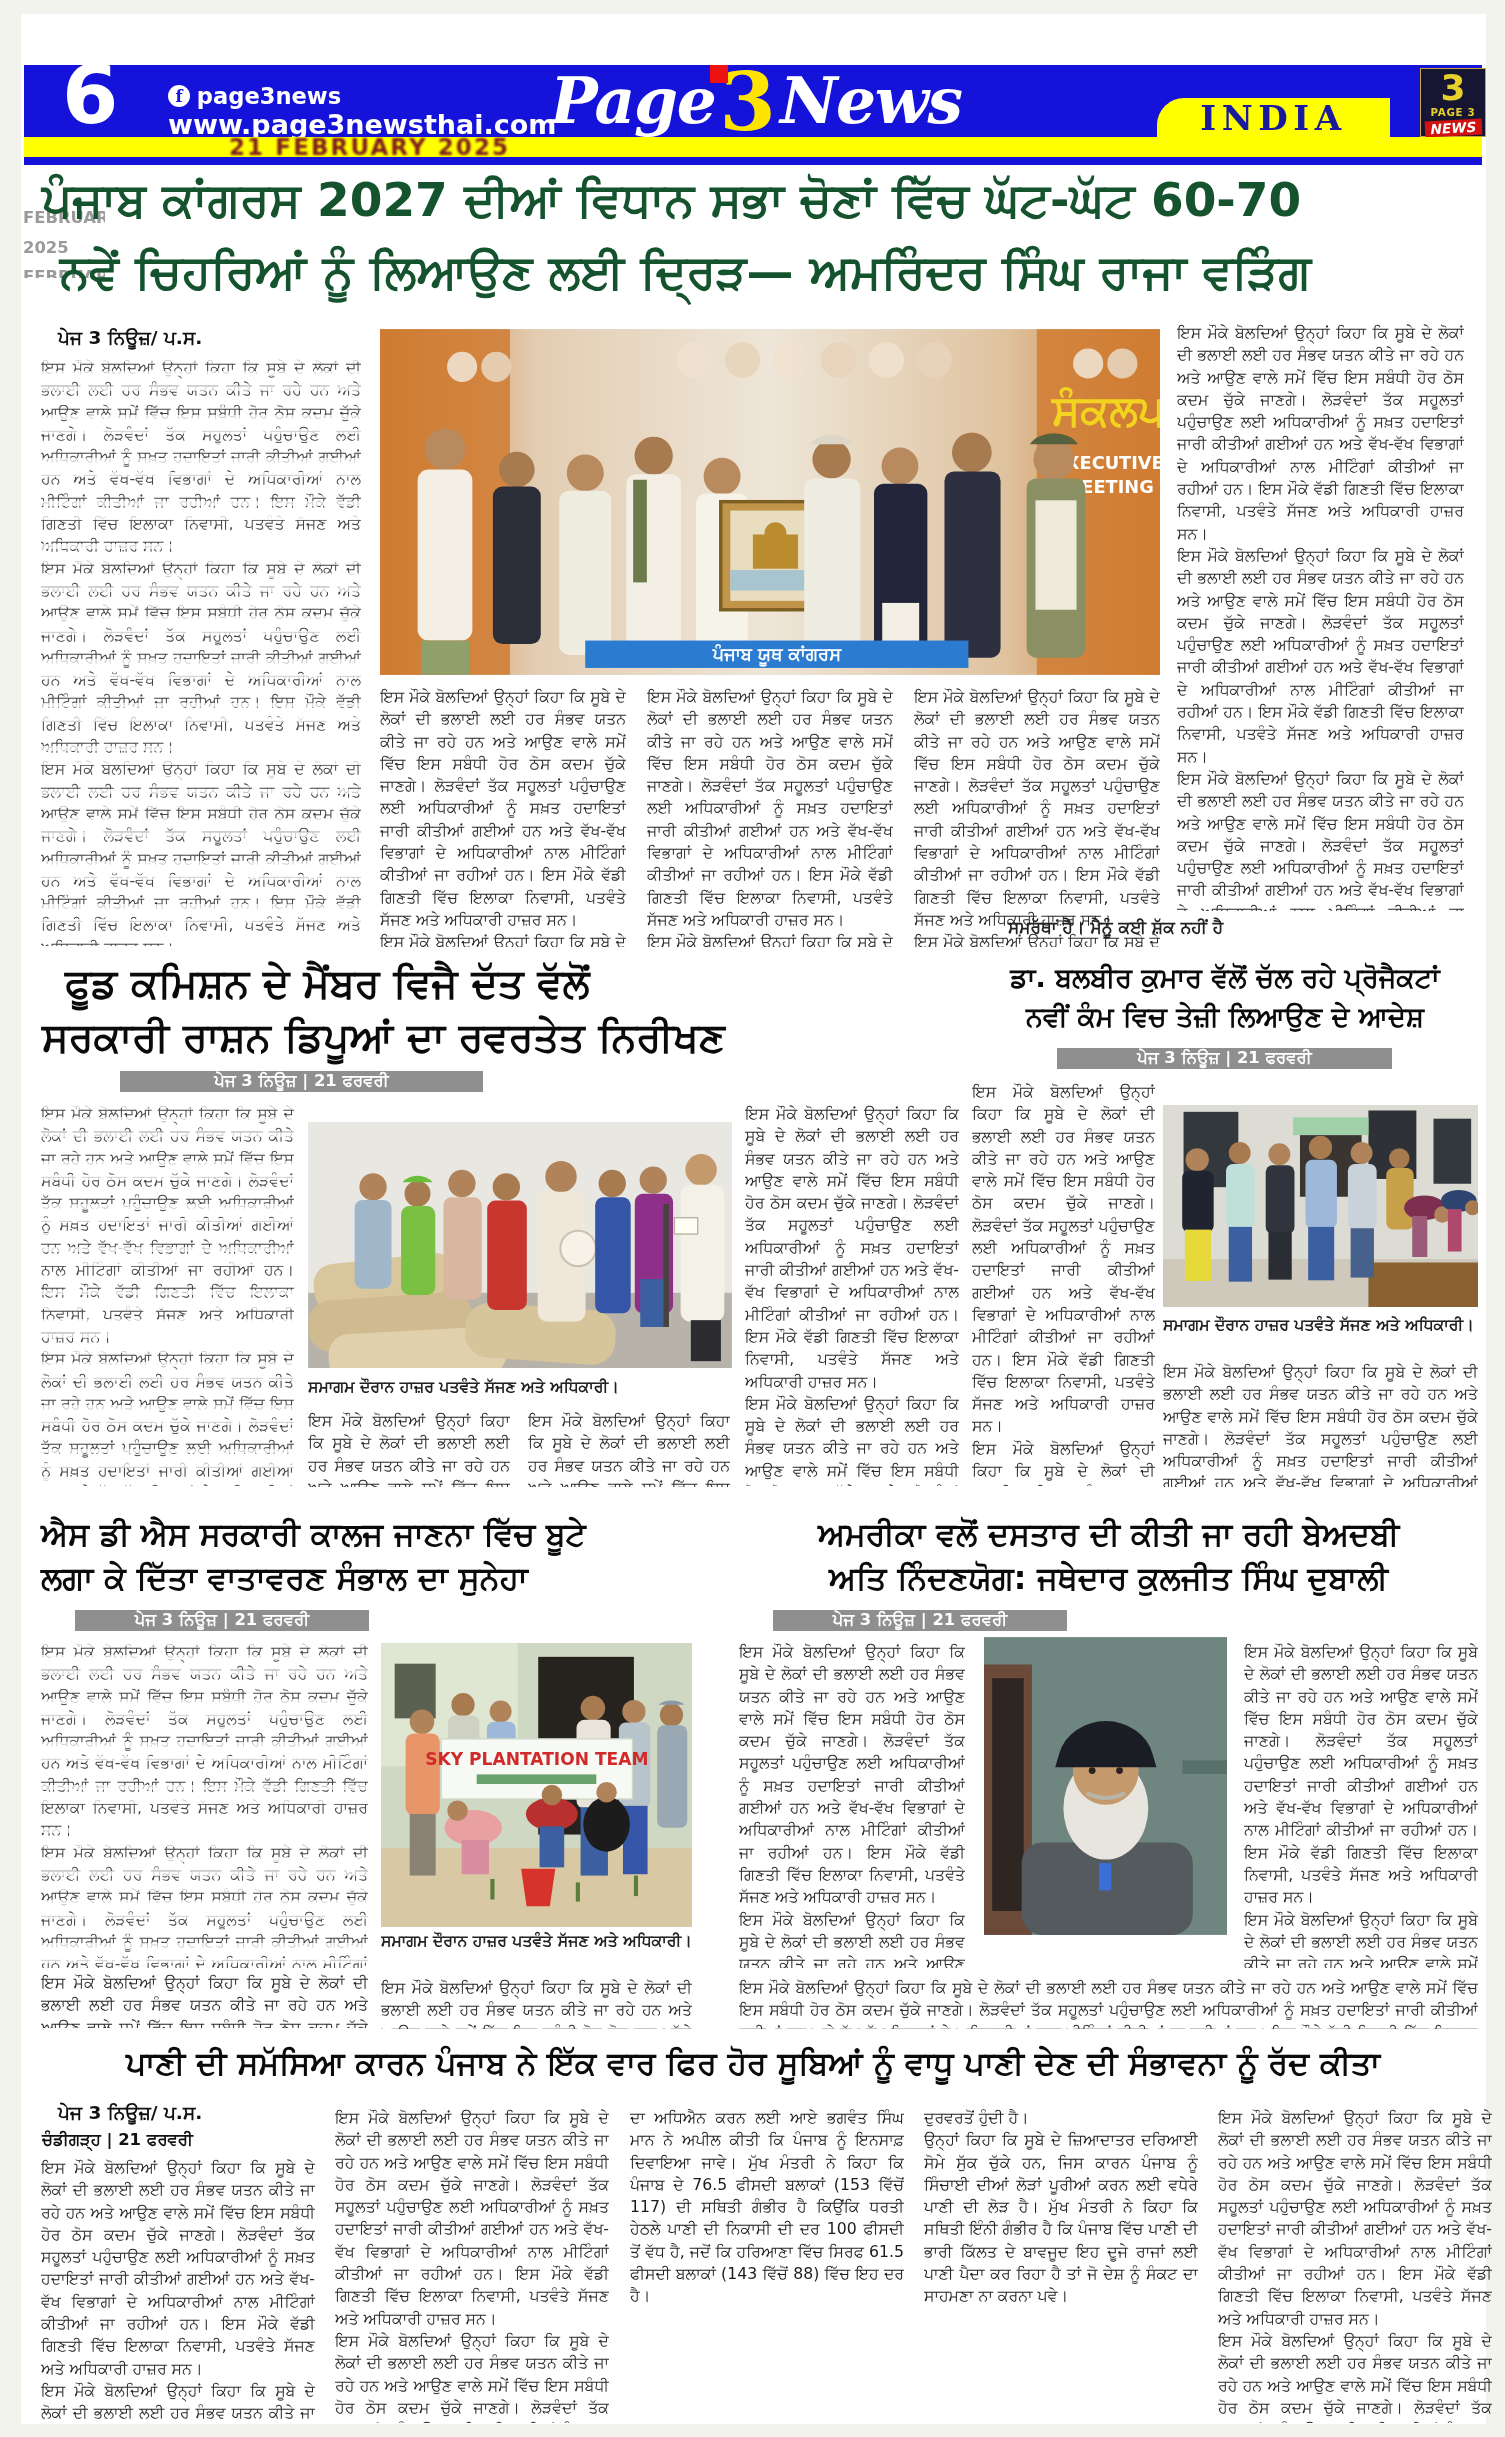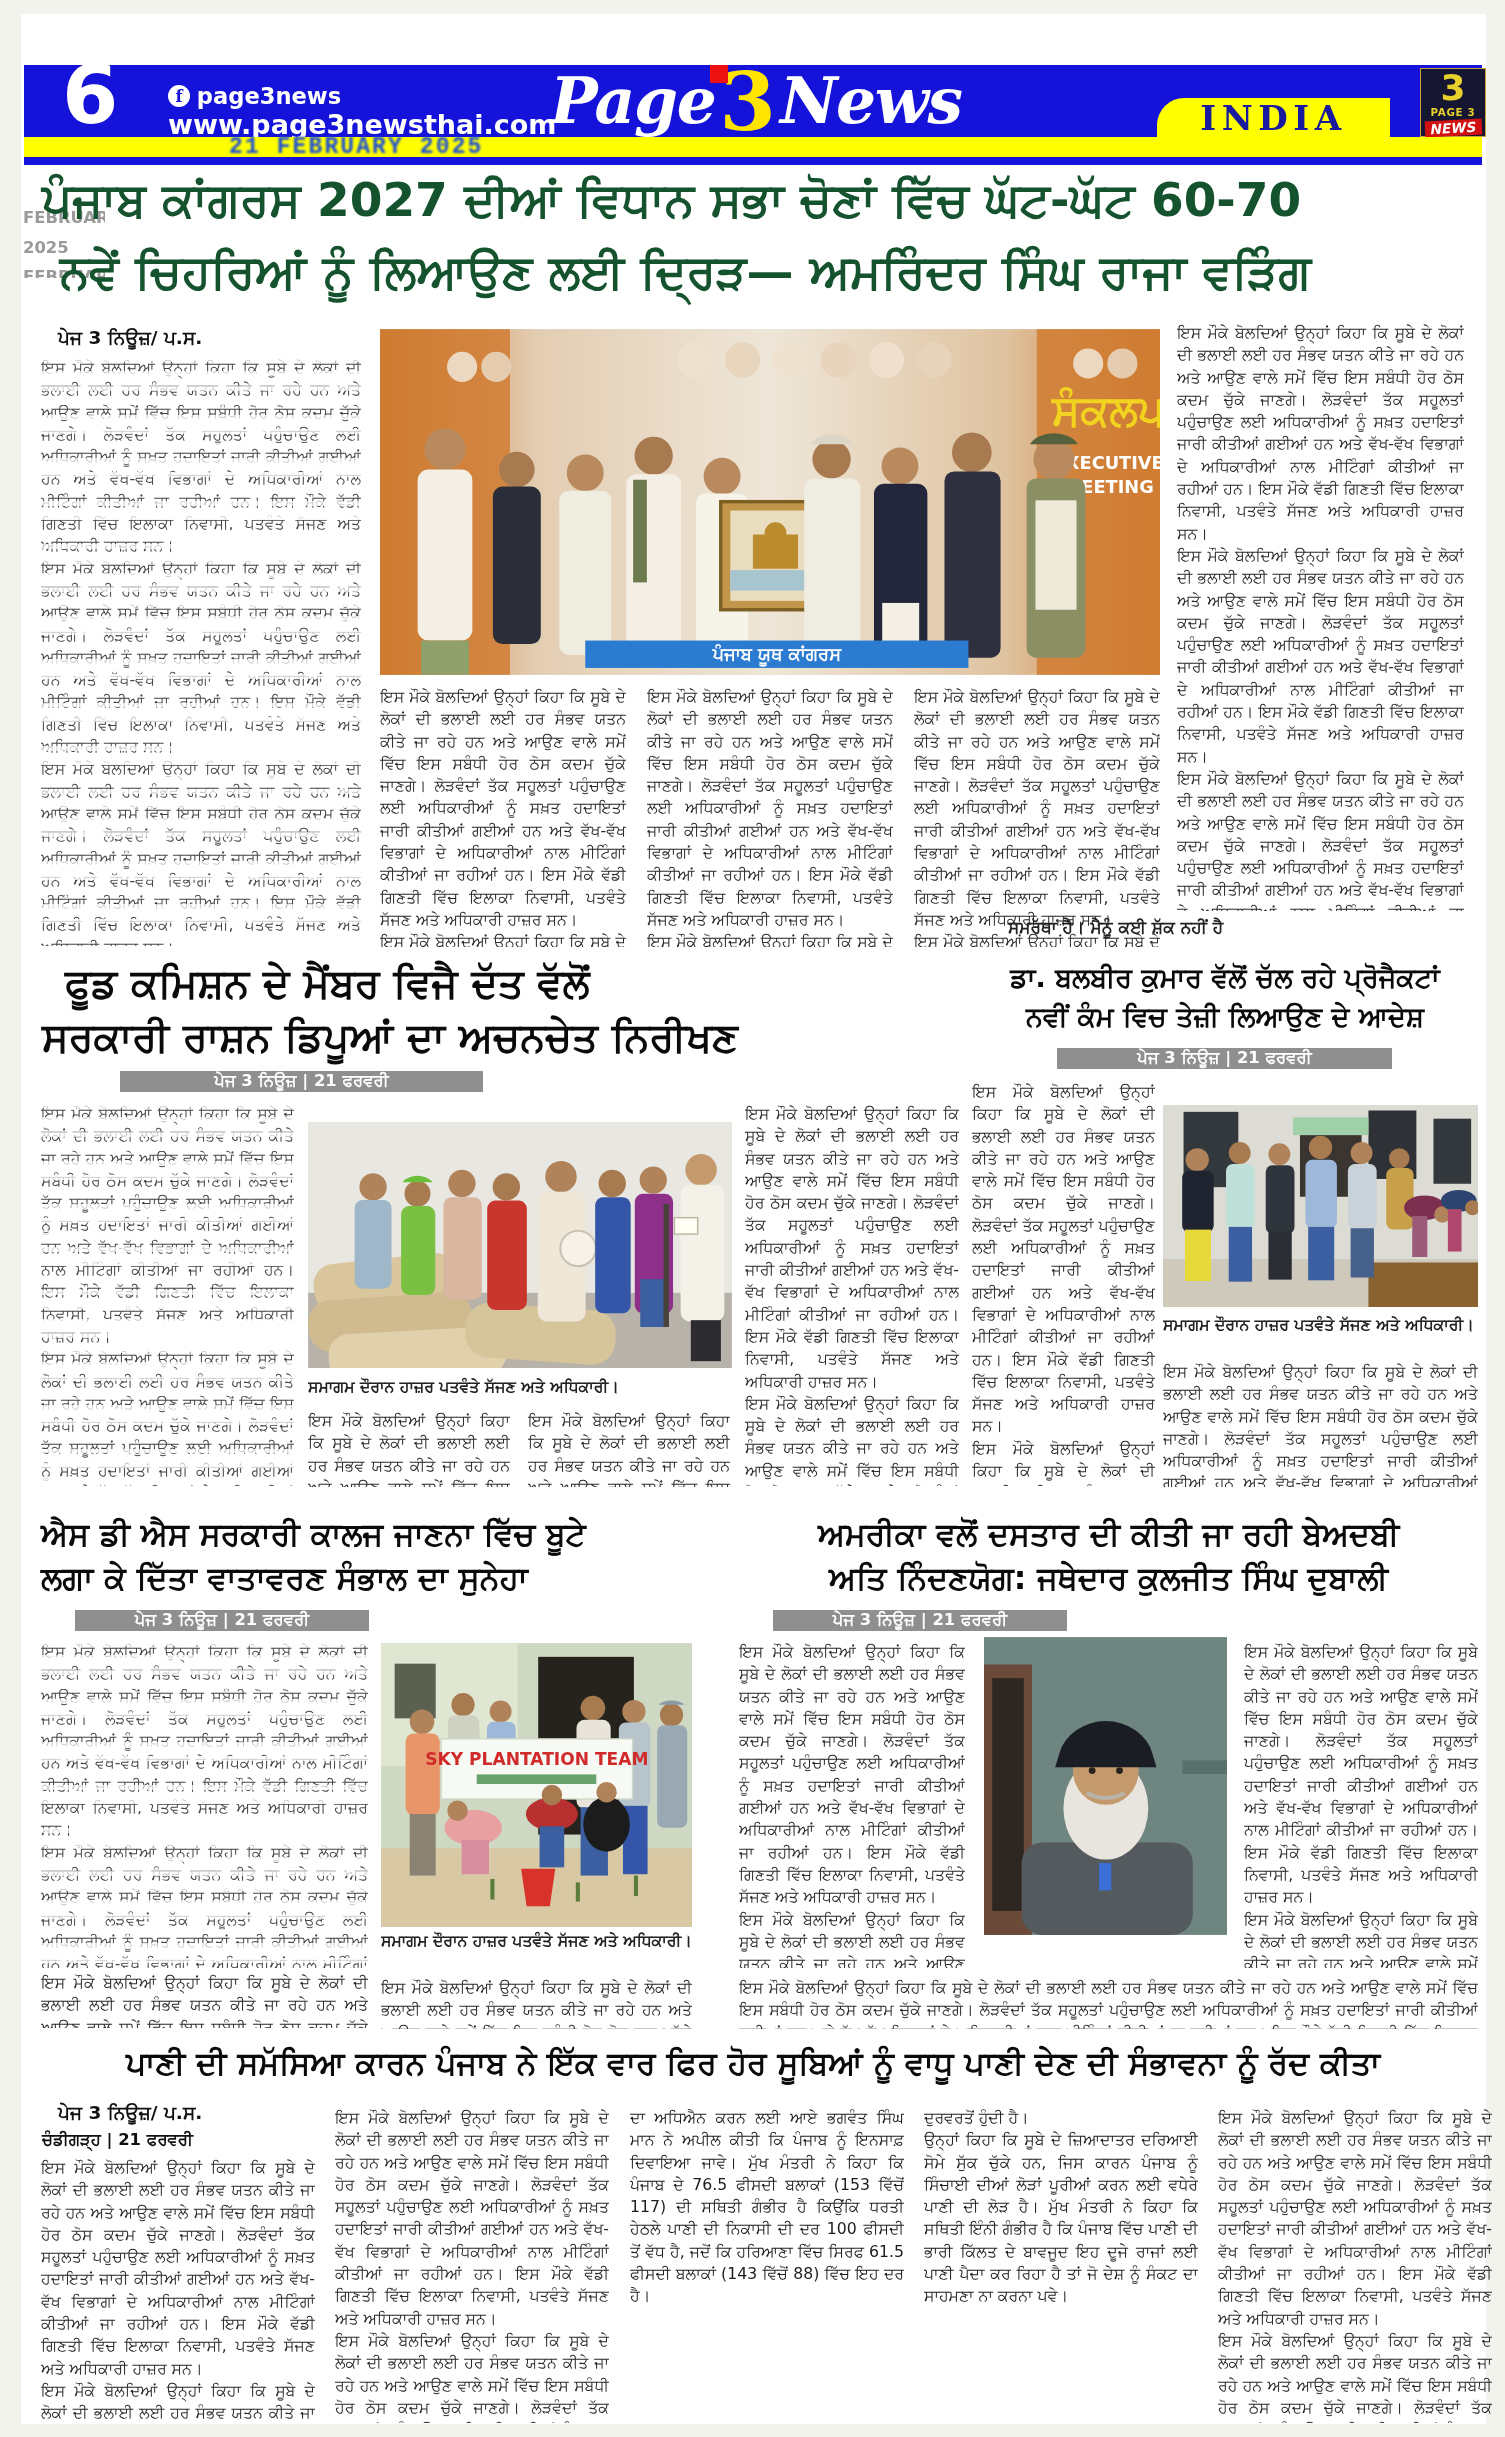--- a/index.html
+++ b/index.html
@@ -15,21 +15,21 @@
   .mh-w{font-size:63px;letter-spacing:-1.4px;}
   .mh-3{font-size:81px;color:#ffe400;font-style:normal;position:relative;margin:0 4.1px;line-height:1;}
   .mh-3 .redsq{position:absolute;left:-9.6px;top:4.1px;width:18px;height:18px;background:#ee1111;}
   .indiabox{position:absolute;left:1133px;top:33px;width:233px;height:39px;background:#ffff00;border-top-left-radius:27px;display:flex;align-items:center;justify-content:center;}
   .indiabox span{color:#1a1a9e;font-size:34px;font-weight:bold;letter-spacing:5.5px;font-family:"DejaVu Serif","Liberation Serif",serif;}
   .cornerlogo{position:absolute;left:1396px;top:2.7px;width:64px;height:67px;background:#161632;border:1.4px solid #c9a43a;display:flex;flex-direction:column;align-items:center;}
   .cl-3{color:#e7d02c;font-size:36px;font-weight:bold;line-height:1.05;}
   .cl-p3{color:#e7d02c;font-size:10.3px;font-weight:bold;letter-spacing:0.7px;}
   .cl-news{margin-top:1.4px;background:#d01212;color:#fff;font-size:13.7px;font-weight:bold;font-style:italic;padding:0 5.5px;transform:rotate(-3deg);}
   .datestrip{position:absolute;left:24px;top:137px;width:1458px;height:20.5px;background:#ffff00;}
-  .datestrip span{position:absolute;left:205px;top:-2.7px;color:#1d4ed8;font-size:23px;font-weight:bold;letter-spacing:2.1px;filter:blur(0.8px);font-family:Liberation Mono, monospace;}
+  .datestrip span{position:absolute;left:205px;top:-2.7px;color:#7f1d1d;font-size:23px;font-weight:bold;letter-spacing:2.1px;filter:blur(0.8px);}
   .bluebar{position:absolute;left:24px;top:157px;width:1458px;height:8.2px;background:#1513da;}
   .edgeart{position:absolute;left:23px;top:203px;width:82px;height:75px;overflow:hidden;color:#9a9a9a;font-size:16.4px;font-weight:bold;filter:blur(0.7px);line-height:1.8;white-space:pre-line;}
   
   .h1line{position:absolute;color:#14532d;font-weight:bold;font-size:47px;letter-spacing:0;white-space:nowrap;}
   .hsec{position:absolute;color:#0a0a0a;font-weight:bold;white-space:nowrap;}
   .kicker{position:absolute;background:#8f8f8f;color:#fff;font-weight:bold;text-align:center;font-size:16.4px;line-height:20.5px;height:20.5px;overflow:hidden;filter:blur(0.3px);}
   .byline{position:absolute;font-weight:bold;font-size:18.5px;color:#111;}
   
   .col{position:absolute;font-size:15.7px;line-height:1.42;text-align:justify;color:#2a2a2a;overflow:hidden;white-space:pre-line;filter:blur(0.4px);}
   .col.clear{filter:blur(0.1px);color:#1c1c1c;}
@@ -175,21 +175,21 @@
 ਇਸ ਮੌਕੇ ਬੋਲਦਿਆਂ ਉਨ੍ਹਾਂ ਕਿਹਾ ਕਿ ਸੂਬੇ ਦੇ ਲੋਕਾਂ ਦੀ ਭਲਾਈ ਲਈ ਹਰ ਸੰਭਵ ਯਤਨ ਕੀਤੇ ਜਾ ਰਹੇ ਹਨ ਅਤੇ ਆਉਣ ਵਾਲੇ ਸਮੇਂ ਵਿੱਚ ਇਸ ਸਬੰਧੀ ਹੋਰ ਠੋਸ ਕਦਮ ਚੁੱਕੇ ਜਾਣਗੇ। ਲੋੜਵੰਦਾਂ ਤੱਕ ਸਹੂਲਤਾਂ ਪਹੁੰਚਾਉਣ ਲਈ ਅਧਿਕਾਰੀਆਂ ਨੂੰ ਸਖ਼ਤ ਹਦਾਇਤਾਂ ਜਾਰੀ ਕੀਤੀਆਂ ਗਈਆਂ ਹਨ ਅਤੇ ਵੱਖ-ਵੱਖ ਵਿਭਾਗਾਂ ਦੇ ਅਧਿਕਾਰੀਆਂ ਨਾਲ ਮੀਟਿੰਗਾਂ ਕੀਤੀਆਂ ਜਾ ਰਹੀਆਂ ਹਨ। ਇਸ ਮੌਕੇ ਵੱਡੀ ਗਿਣਤੀ ਵਿੱਚ ਇਲਾਕਾ ਨਿਵਾਸੀ, ਪਤਵੰਤੇ ਸੱਜਣ ਅਤੇ ਅਧਿਕਾਰੀ ਹਾਜ਼ਰ ਸਨ।</div>
   <div class="col" style="left:914px;top:686px;width:246px;height:261px;">ਇਸ ਮੌਕੇ ਬੋਲਦਿਆਂ ਉਨ੍ਹਾਂ ਕਿਹਾ ਕਿ ਸੂਬੇ ਦੇ ਲੋਕਾਂ ਦੀ ਭਲਾਈ ਲਈ ਹਰ ਸੰਭਵ ਯਤਨ ਕੀਤੇ ਜਾ ਰਹੇ ਹਨ ਅਤੇ ਆਉਣ ਵਾਲੇ ਸਮੇਂ ਵਿੱਚ ਇਸ ਸਬੰਧੀ ਹੋਰ ਠੋਸ ਕਦਮ ਚੁੱਕੇ ਜਾਣਗੇ। ਲੋੜਵੰਦਾਂ ਤੱਕ ਸਹੂਲਤਾਂ ਪਹੁੰਚਾਉਣ ਲਈ ਅਧਿਕਾਰੀਆਂ ਨੂੰ ਸਖ਼ਤ ਹਦਾਇਤਾਂ ਜਾਰੀ ਕੀਤੀਆਂ ਗਈਆਂ ਹਨ ਅਤੇ ਵੱਖ-ਵੱਖ ਵਿਭਾਗਾਂ ਦੇ ਅਧਿਕਾਰੀਆਂ ਨਾਲ ਮੀਟਿੰਗਾਂ ਕੀਤੀਆਂ ਜਾ ਰਹੀਆਂ ਹਨ। ਇਸ ਮੌਕੇ ਵੱਡੀ ਗਿਣਤੀ ਵਿੱਚ ਇਲਾਕਾ ਨਿਵਾਸੀ, ਪਤਵੰਤੇ ਸੱਜਣ ਅਤੇ ਅਧਿਕਾਰੀ ਹਾਜ਼ਰ ਸਨ।
 ਇਸ ਮੌਕੇ ਬੋਲਦਿਆਂ ਉਨ੍ਹਾਂ ਕਿਹਾ ਕਿ ਸੂਬੇ ਦੇ ਲੋਕਾਂ ਦੀ ਭਲਾਈ ਲਈ ਹਰ ਸੰਭਵ ਯਤਨ ਕੀਤੇ ਜਾ ਰਹੇ ਹਨ ਅਤੇ ਆਉਣ ਵਾਲੇ ਸਮੇਂ ਵਿੱਚ ਇਸ ਸਬੰਧੀ ਹੋਰ ਠੋਸ ਕਦਮ ਚੁੱਕੇ ਜਾਣਗੇ। ਲੋੜਵੰਦਾਂ ਤੱਕ ਸਹੂਲਤਾਂ ਪਹੁੰਚਾਉਣ ਲਈ ਅਧਿਕਾਰੀਆਂ ਨੂੰ ਸਖ਼ਤ ਹਦਾਇਤਾਂ ਜਾਰੀ ਕੀਤੀਆਂ ਗਈਆਂ ਹਨ ਅਤੇ ਵੱਖ-ਵੱਖ ਵਿਭਾਗਾਂ ਦੇ ਅਧਿਕਾਰੀਆਂ ਨਾਲ ਮੀਟਿੰਗਾਂ ਕੀਤੀਆਂ ਜਾ ਰਹੀਆਂ ਹਨ। ਇਸ ਮੌਕੇ ਵੱਡੀ ਗਿਣਤੀ ਵਿੱਚ ਇਲਾਕਾ ਨਿਵਾਸੀ, ਪਤਵੰਤੇ ਸੱਜਣ ਅਤੇ ਅਧਿਕਾਰੀ ਹਾਜ਼ਰ ਸਨ।
 ਇਸ ਮੌਕੇ ਬੋਲਦਿਆਂ ਉਨ੍ਹਾਂ ਕਿਹਾ ਕਿ ਸੂਬੇ ਦੇ ਲੋਕਾਂ ਦੀ ਭਲਾਈ ਲਈ ਹਰ ਸੰਭਵ ਯਤਨ ਕੀਤੇ ਜਾ ਰਹੇ ਹਨ ਅਤੇ ਆਉਣ ਵਾਲੇ ਸਮੇਂ ਵਿੱਚ ਇਸ ਸਬੰਧੀ ਹੋਰ ਠੋਸ ਕਦਮ ਚੁੱਕੇ ਜਾਣਗੇ। ਲੋੜਵੰਦਾਂ ਤੱਕ ਸਹੂਲਤਾਂ ਪਹੁੰਚਾਉਣ ਲਈ ਅਧਿਕਾਰੀਆਂ ਨੂੰ ਸਖ਼ਤ ਹਦਾਇਤਾਂ ਜਾਰੀ ਕੀਤੀਆਂ ਗਈਆਂ ਹਨ ਅਤੇ ਵੱਖ-ਵੱਖ ਵਿਭਾਗਾਂ ਦੇ ਅਧਿਕਾਰੀਆਂ ਨਾਲ ਮੀਟਿੰਗਾਂ ਕੀਤੀਆਂ ਜਾ ਰਹੀਆਂ ਹਨ। ਇਸ ਮੌਕੇ ਵੱਡੀ ਗਿਣਤੀ ਵਿੱਚ ਇਲਾਕਾ ਨਿਵਾਸੀ, ਪਤਵੰਤੇ ਸੱਜਣ ਅਤੇ ਅਧਿਕਾਰੀ ਹਾਜ਼ਰ ਸਨ।</div>
   <div class="col" style="left:1177px;top:322px;width:287px;height:589px;">ਇਸ ਮੌਕੇ ਬੋਲਦਿਆਂ ਉਨ੍ਹਾਂ ਕਿਹਾ ਕਿ ਸੂਬੇ ਦੇ ਲੋਕਾਂ ਦੀ ਭਲਾਈ ਲਈ ਹਰ ਸੰਭਵ ਯਤਨ ਕੀਤੇ ਜਾ ਰਹੇ ਹਨ ਅਤੇ ਆਉਣ ਵਾਲੇ ਸਮੇਂ ਵਿੱਚ ਇਸ ਸਬੰਧੀ ਹੋਰ ਠੋਸ ਕਦਮ ਚੁੱਕੇ ਜਾਣਗੇ। ਲੋੜਵੰਦਾਂ ਤੱਕ ਸਹੂਲਤਾਂ ਪਹੁੰਚਾਉਣ ਲਈ ਅਧਿਕਾਰੀਆਂ ਨੂੰ ਸਖ਼ਤ ਹਦਾਇਤਾਂ ਜਾਰੀ ਕੀਤੀਆਂ ਗਈਆਂ ਹਨ ਅਤੇ ਵੱਖ-ਵੱਖ ਵਿਭਾਗਾਂ ਦੇ ਅਧਿਕਾਰੀਆਂ ਨਾਲ ਮੀਟਿੰਗਾਂ ਕੀਤੀਆਂ ਜਾ ਰਹੀਆਂ ਹਨ। ਇਸ ਮੌਕੇ ਵੱਡੀ ਗਿਣਤੀ ਵਿੱਚ ਇਲਾਕਾ ਨਿਵਾਸੀ, ਪਤਵੰਤੇ ਸੱਜਣ ਅਤੇ ਅਧਿਕਾਰੀ ਹਾਜ਼ਰ ਸਨ।
 ਇਸ ਮੌਕੇ ਬੋਲਦਿਆਂ ਉਨ੍ਹਾਂ ਕਿਹਾ ਕਿ ਸੂਬੇ ਦੇ ਲੋਕਾਂ ਦੀ ਭਲਾਈ ਲਈ ਹਰ ਸੰਭਵ ਯਤਨ ਕੀਤੇ ਜਾ ਰਹੇ ਹਨ ਅਤੇ ਆਉਣ ਵਾਲੇ ਸਮੇਂ ਵਿੱਚ ਇਸ ਸਬੰਧੀ ਹੋਰ ਠੋਸ ਕਦਮ ਚੁੱਕੇ ਜਾਣਗੇ। ਲੋੜਵੰਦਾਂ ਤੱਕ ਸਹੂਲਤਾਂ ਪਹੁੰਚਾਉਣ ਲਈ ਅਧਿਕਾਰੀਆਂ ਨੂੰ ਸਖ਼ਤ ਹਦਾਇਤਾਂ ਜਾਰੀ ਕੀਤੀਆਂ ਗਈਆਂ ਹਨ ਅਤੇ ਵੱਖ-ਵੱਖ ਵਿਭਾਗਾਂ ਦੇ ਅਧਿਕਾਰੀਆਂ ਨਾਲ ਮੀਟਿੰਗਾਂ ਕੀਤੀਆਂ ਜਾ ਰਹੀਆਂ ਹਨ। ਇਸ ਮੌਕੇ ਵੱਡੀ ਗਿਣਤੀ ਵਿੱਚ ਇਲਾਕਾ ਨਿਵਾਸੀ, ਪਤਵੰਤੇ ਸੱਜਣ ਅਤੇ ਅਧਿਕਾਰੀ ਹਾਜ਼ਰ ਸਨ।
 ਇਸ ਮੌਕੇ ਬੋਲਦਿਆਂ ਉਨ੍ਹਾਂ ਕਿਹਾ ਕਿ ਸੂਬੇ ਦੇ ਲੋਕਾਂ ਦੀ ਭਲਾਈ ਲਈ ਹਰ ਸੰਭਵ ਯਤਨ ਕੀਤੇ ਜਾ ਰਹੇ ਹਨ ਅਤੇ ਆਉਣ ਵਾਲੇ ਸਮੇਂ ਵਿੱਚ ਇਸ ਸਬੰਧੀ ਹੋਰ ਠੋਸ ਕਦਮ ਚੁੱਕੇ ਜਾਣਗੇ। ਲੋੜਵੰਦਾਂ ਤੱਕ ਸਹੂਲਤਾਂ ਪਹੁੰਚਾਉਣ ਲਈ ਅਧਿਕਾਰੀਆਂ ਨੂੰ ਸਖ਼ਤ ਹਦਾਇਤਾਂ ਜਾਰੀ ਕੀਤੀਆਂ ਗਈਆਂ ਹਨ ਅਤੇ ਵੱਖ-ਵੱਖ ਵਿਭਾਗਾਂ ਦੇ ਅਧਿਕਾਰੀਆਂ ਨਾਲ ਮੀਟਿੰਗਾਂ ਕੀਤੀਆਂ ਜਾ ਰਹੀਆਂ ਹਨ। ਇਸ ਮੌਕੇ ਵੱਡੀ ਗਿਣਤੀ ਵਿੱਚ ਇਲਾਕਾ ਨਿਵਾਸੀ, ਪਤਵੰਤੇ ਸੱਜਣ ਅਤੇ ਅਧਿਕਾਰੀ ਹਾਜ਼ਰ ਸਨ।</div>
   <div class="lastline" style="left:972px;top:917px;">ਸਮਰੱਥਾ ਹੈ। ਮੈਨੂੰ ਕਈ ਸ਼ੱਕ ਨਹੀਂ ਹੈ</div>
 
   <div class="hsec" style="left:65px;top:960px;font-size:40px;">ਫੂਡ ਕਮਿਸ਼ਨ ਦੇ ਮੈਂਬਰ ਵਿਜੈ ਦੱਤ ਵੱਲੋਂ</div>
-  <div class="hsec" style="left:42px;top:1014px;font-size:40px;">ਸਰਕਾਰੀ ਰਾਸ਼ਨ ਡਿਪੂਆਂ ਦਾ ਅਚਨਚੇਤ ਨਿਰੀਖਣ</div>
+  <div class="hsec" style="left:42px;top:1014px;font-size:40px;">ਸਰਕਾਰੀ ਰਾਸ਼ਨ ਡਿਪੂਆਂ ਦਾ ਰਵਰਤੇਤ ਨਿਰੀਖਣ</div>
   <div class="kicker" style="left:120px;top:1071px;width:363px;">ਪੇਜ 3 ਨਿਊਜ਼ | 21 ਫਰਵਰੀ</div>
 
   <div class="col corrupt" style="left:41px;top:1103px;width:253px;height:383px;">ਇਸ ਮੌਕੇ ਬੋਲਦਿਆਂ ਉਨ੍ਹਾਂ ਕਿਹਾ ਕਿ ਸੂਬੇ ਦੇ ਲੋਕਾਂ ਦੀ ਭਲਾਈ ਲਈ ਹਰ ਸੰਭਵ ਯਤਨ ਕੀਤੇ ਜਾ ਰਹੇ ਹਨ ਅਤੇ ਆਉਣ ਵਾਲੇ ਸਮੇਂ ਵਿੱਚ ਇਸ ਸਬੰਧੀ ਹੋਰ ਠੋਸ ਕਦਮ ਚੁੱਕੇ ਜਾਣਗੇ। ਲੋੜਵੰਦਾਂ ਤੱਕ ਸਹੂਲਤਾਂ ਪਹੁੰਚਾਉਣ ਲਈ ਅਧਿਕਾਰੀਆਂ ਨੂੰ ਸਖ਼ਤ ਹਦਾਇਤਾਂ ਜਾਰੀ ਕੀਤੀਆਂ ਗਈਆਂ ਹਨ ਅਤੇ ਵੱਖ-ਵੱਖ ਵਿਭਾਗਾਂ ਦੇ ਅਧਿਕਾਰੀਆਂ ਨਾਲ ਮੀਟਿੰਗਾਂ ਕੀਤੀਆਂ ਜਾ ਰਹੀਆਂ ਹਨ। ਇਸ ਮੌਕੇ ਵੱਡੀ ਗਿਣਤੀ ਵਿੱਚ ਇਲਾਕਾ ਨਿਵਾਸੀ, ਪਤਵੰਤੇ ਸੱਜਣ ਅਤੇ ਅਧਿਕਾਰੀ ਹਾਜ਼ਰ ਸਨ।
 ਇਸ ਮੌਕੇ ਬੋਲਦਿਆਂ ਉਨ੍ਹਾਂ ਕਿਹਾ ਕਿ ਸੂਬੇ ਦੇ ਲੋਕਾਂ ਦੀ ਭਲਾਈ ਲਈ ਹਰ ਸੰਭਵ ਯਤਨ ਕੀਤੇ ਜਾ ਰਹੇ ਹਨ ਅਤੇ ਆਉਣ ਵਾਲੇ ਸਮੇਂ ਵਿੱਚ ਇਸ ਸਬੰਧੀ ਹੋਰ ਠੋਸ ਕਦਮ ਚੁੱਕੇ ਜਾਣਗੇ। ਲੋੜਵੰਦਾਂ ਤੱਕ ਸਹੂਲਤਾਂ ਪਹੁੰਚਾਉਣ ਲਈ ਅਧਿਕਾਰੀਆਂ ਨੂੰ ਸਖ਼ਤ ਹਦਾਇਤਾਂ ਜਾਰੀ ਕੀਤੀਆਂ ਗਈਆਂ ਹਨ ਅਤੇ ਵੱਖ-ਵੱਖ ਵਿਭਾਗਾਂ ਦੇ ਅਧਿਕਾਰੀਆਂ ਨਾਲ ਮੀਟਿੰਗਾਂ ਕੀਤੀਆਂ ਜਾ ਰਹੀਆਂ ਹਨ। ਇਸ ਮੌਕੇ ਵੱਡੀ ਗਿਣਤੀ ਵਿੱਚ ਇਲਾਕਾ ਨਿਵਾਸੀ, ਪਤਵੰਤੇ ਸੱਜਣ ਅਤੇ ਅਧਿਕਾਰੀ ਹਾਜ਼ਰ ਸਨ।
 ਇਸ ਮੌਕੇ ਬੋਲਦਿਆਂ ਉਨ੍ਹਾਂ ਕਿਹਾ ਕਿ ਸੂਬੇ ਦੇ ਲੋਕਾਂ ਦੀ ਭਲਾਈ ਲਈ ਹਰ ਸੰਭਵ ਯਤਨ ਕੀਤੇ ਜਾ ਰਹੇ ਹਨ ਅਤੇ ਆਉਣ ਵਾਲੇ ਸਮੇਂ ਵਿੱਚ ਇਸ ਸਬੰਧੀ ਹੋਰ ਠੋਸ ਕਦਮ ਚੁੱਕੇ ਜਾਣਗੇ। ਲੋੜਵੰਦਾਂ ਤੱਕ ਸਹੂਲਤਾਂ ਪਹੁੰਚਾਉਣ ਲਈ ਅਧਿਕਾਰੀਆਂ ਨੂੰ ਸਖ਼ਤ ਹਦਾਇਤਾਂ ਜਾਰੀ ਕੀਤੀਆਂ ਗਈਆਂ ਹਨ ਅਤੇ ਵੱਖ-ਵੱਖ ਵਿਭਾਗਾਂ ਦੇ ਅਧਿਕਾਰੀਆਂ ਨਾਲ ਮੀਟਿੰਗਾਂ ਕੀਤੀਆਂ ਜਾ ਰਹੀਆਂ ਹਨ। ਇਸ ਮੌਕੇ ਵੱਡੀ ਗਿਣਤੀ ਵਿੱਚ ਇਲਾਕਾ ਨਿਵਾਸੀ, ਪਤਵੰਤੇ ਸੱਜਣ ਅਤੇ ਅਧਿਕਾਰੀ ਹਾਜ਼ਰ ਸਨ।</div>
   <div class="photo" style="left:308px;top:1122px;width:424px;height:246px;">
     <svg width="424" height="246" viewBox="0 0 620 360" xmlns="http://www.w3.org/2000/svg">
       <rect width="620" height="360" fill="#e9e7e1"></rect>
       <rect x="0" y="250" width="620" height="110" fill="#b7b3aa"></rect>
       <g>

